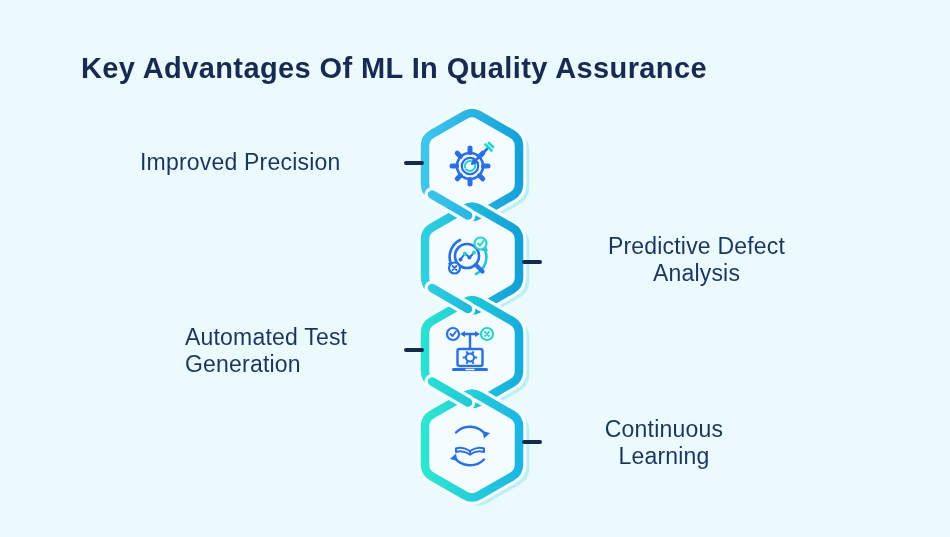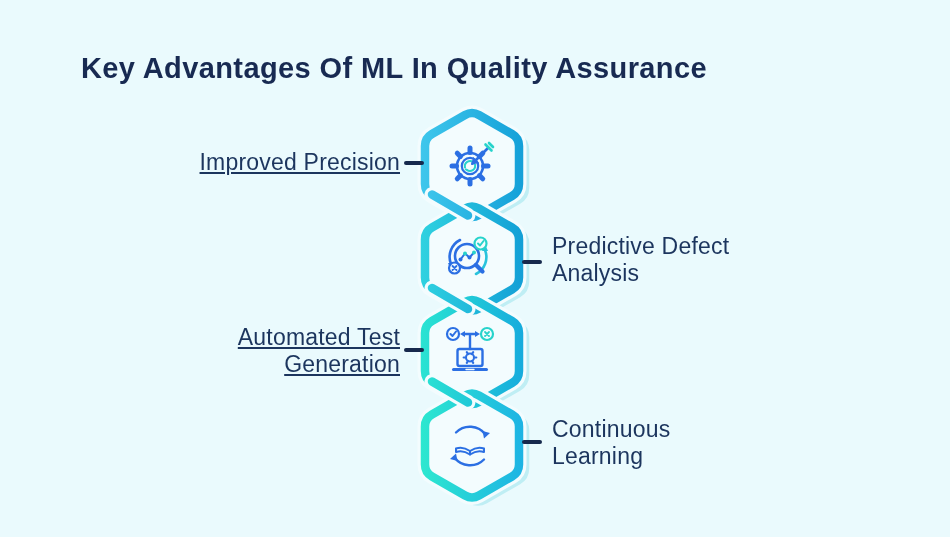--- a/index.html
+++ b/index.html
@@ -15,22 +15,22 @@
     text-align:center;
     font-size:29px;font-weight:800;letter-spacing:0.4px;
     color:#182a52;
   }
   .chain-svg{position:absolute;left:0;top:0;}
   .label{
     position:absolute;
     color:#1c355e;
     font-size:23px;line-height:27px;letter-spacing:0.2px;
   }
-  .label.left{text-align:right;text-decoration:underline;}
-  .label.right{text-align:left;}
+  .label.left{text-align:left;}
+  .label.right{text-align:center;margin-left:37px;}
   .label-1{right:550px;top:149px;width:260px;}
   .label-2{left:552px;top:233px;width:215px;}
   .label-3{right:550px;top:324px;width:215px;}
   .label-4{left:552px;top:416px;width:150px;}
   .dash{
     position:absolute;width:20px;height:4px;border-radius:2px;
     background:#16294d;
   }
   .dash-1{left:404px;top:161px;}
   .dash-2{left:522px;top:260px;}

